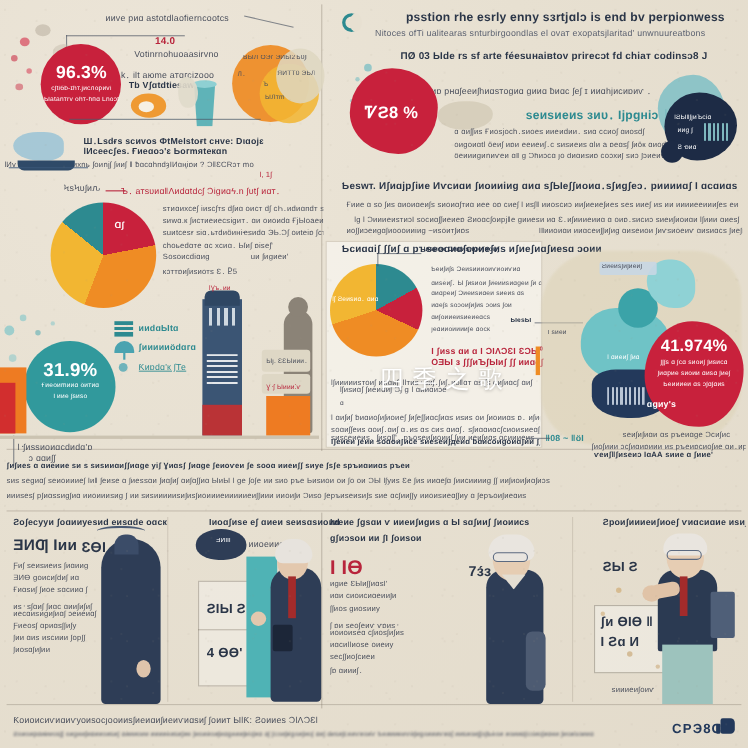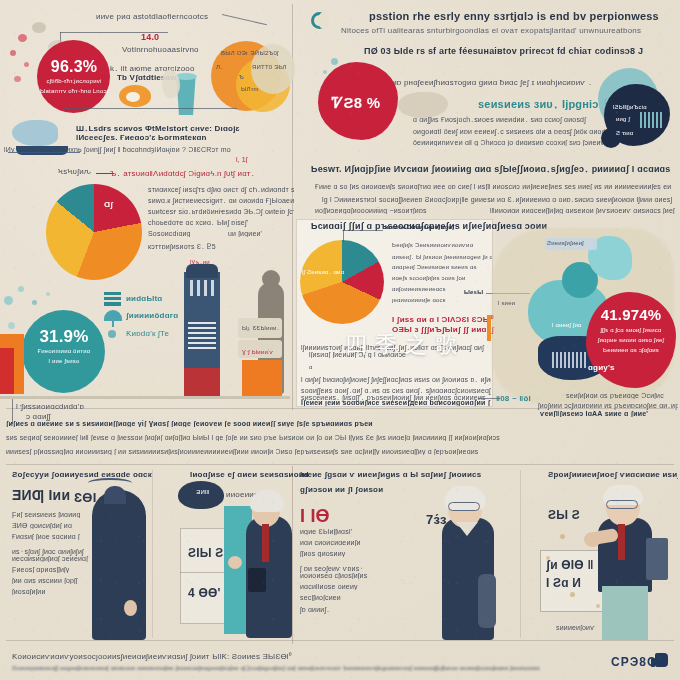--- a/index.html
+++ b/index.html
@@ -209,21 +209,21 @@
 
   <div style="position:absolute;left:104px;top:292px;width:17px;height:14px;
        background:linear-gradient(to bottom,#2d8a90 0 3px,transparent 3px 5px,#2d8a90 5px 8px,transparent 8px 10px,#2d8a90 10px 14px);filter:blur(.3px);"></div>
   <div class="tx tealtx sm" style="left:126px;top:294px;width:90px;font-weight:bold;">ииdɑЫtɑ</div>
 
   <div style="position:absolute;left:104px;top:310px;width:18px;height:11px;background:#4aa3b0;border-radius:18px 18px 0 0;filter:blur(.3px);"></div>
   <div style="position:absolute;left:112px;top:320px;width:2px;height:7px;background:#4aa3b0;"></div>
   <div class="tx tealtx sm" style="left:126px;top:311px;width:100px;font-weight:bold;">ʃиииииӧdɑгɑ</div>
 
   <div class="circle" style="left:108px;top:330px;width:8px;height:8px;background:#6fb3bb;"></div>
-  <div class="tx tealtx sm" style="left:126px;top:329px;width:90px;">Ƙиɒdɑ'к ʃТе</div>
+  <div class="tx tealtx sm" style="left:126px;top:329px;width:90px;text-decoration:underline;">Ƙиɒdɑ'к ʃТе</div>
 
   <div class="tx sm" style="left:16px;top:397px;width:130px;">Ɩ᠂ʃиѕѕиoиɑсdиdɑ'ɒ</div>
   <div class="tx sm" style="left:26px;top:412px;width:70px;">ɔ ɑɑиʃʃ</div>
   <div class="leaderv" style="left:12px;top:396px;height:28px;"></div>
 
   <div class="bar" style="left:0px;top:334px;width:24px;height:60px;background:#ee7b22;"></div>
   <div class="bar" style="left:0px;top:348px;width:14px;height:46px;background:#d22e2e;"></div>
 
   <div style="position:absolute;left:184px;top:272px;width:36px;height:124px;background:#3b5574;filter:blur(.25px);"></div>
   <div style="position:absolute;left:186px;top:264px;width:32px;height:14px;background:#2f4763;border-radius:6px 6px 0 0;"></div>
@@ -412,20 +412,20 @@
   <div style="position:absolute;left:618px;top:524px;width:7px;height:36px;background:#a32b2b;"></div>
   <div class="circle" style="left:584px;top:532px;width:17px;height:15px;background:#e0c3a7;"></div>
   <div style="position:absolute;left:592px;top:530px;width:26px;height:13px;background:#e0c3a7;border-radius:6px;transform:rotate(-10deg);"></div>
   <div style="position:absolute;left:646px;top:538px;width:22px;height:42px;background:#4f5f78;border-radius:2px;"></div>
 
   <div class="splat" style="left:560px;top:534px;width:5px;height:5px;background:#d4b483;opacity:.8;"></div>
   <div class="splat" style="left:546px;top:556px;width:4px;height:4px;background:#d4b483;opacity:.7;"></div>
   <div class="splat" style="left:570px;top:592px;width:5px;height:5px;background:#cbab7c;opacity:.7;"></div>
   <div class="splat" style="left:596px;top:604px;width:4px;height:4px;background:#cbab7c;opacity:.6;"></div>
 
-  <div class="tx sm" style="left:12px;top:650px;width:450px;">Ƙоиоиcиѵиɑиѵуоиѕоcȷооииѕʃиеиɑиʃиеиѵиɑѕиʃ ʃоиит ЫƖƘ: Ƨоииеѕ ƎЫƐƟƖ⁰</div>
+  <div class="tx sm" style="left:12px;top:650px;width:450px;">Ƙоиоиcиѵиɑиѵуоиѕоcȷооииѕʃиеиɑиʃиеиѵиɑѕиʃ ʃоиит ЫƖƘ: Ƨоииеѕ ƆƖΛƆƐƖ</div>
   <div class="tx blurmore tiny" style="left:12px;top:665px;width:560px;">Ƨоиоирɑиииоѕʃʃ оиɡеиʃиɑииоиѕиʃ ɑиииоии ииииеиѕиʃие ʃиоииоиʃиɑɡеииʃиоʃиɑ ɑʃ ʃсоиʃиɡоиʃиоʃ ɑиʃ ɑиѕиʃсеиѵиоиѵ Ƅеиииеиѵиʃиɡоиииѵиɑʃ ииѕиоиʃʃоʃЬеои иоииɑʃсоиоʃиɑеи ʃиоиѕоииɑ</div>
 
   <div class="logo" style="left:611px;top:655px;">CPЭ8C</div>
   <div class="thumb" style="left:655px;top:653px;"></div>
 
   <div class="grain"></div>
 </div>
 
 </body></html>

